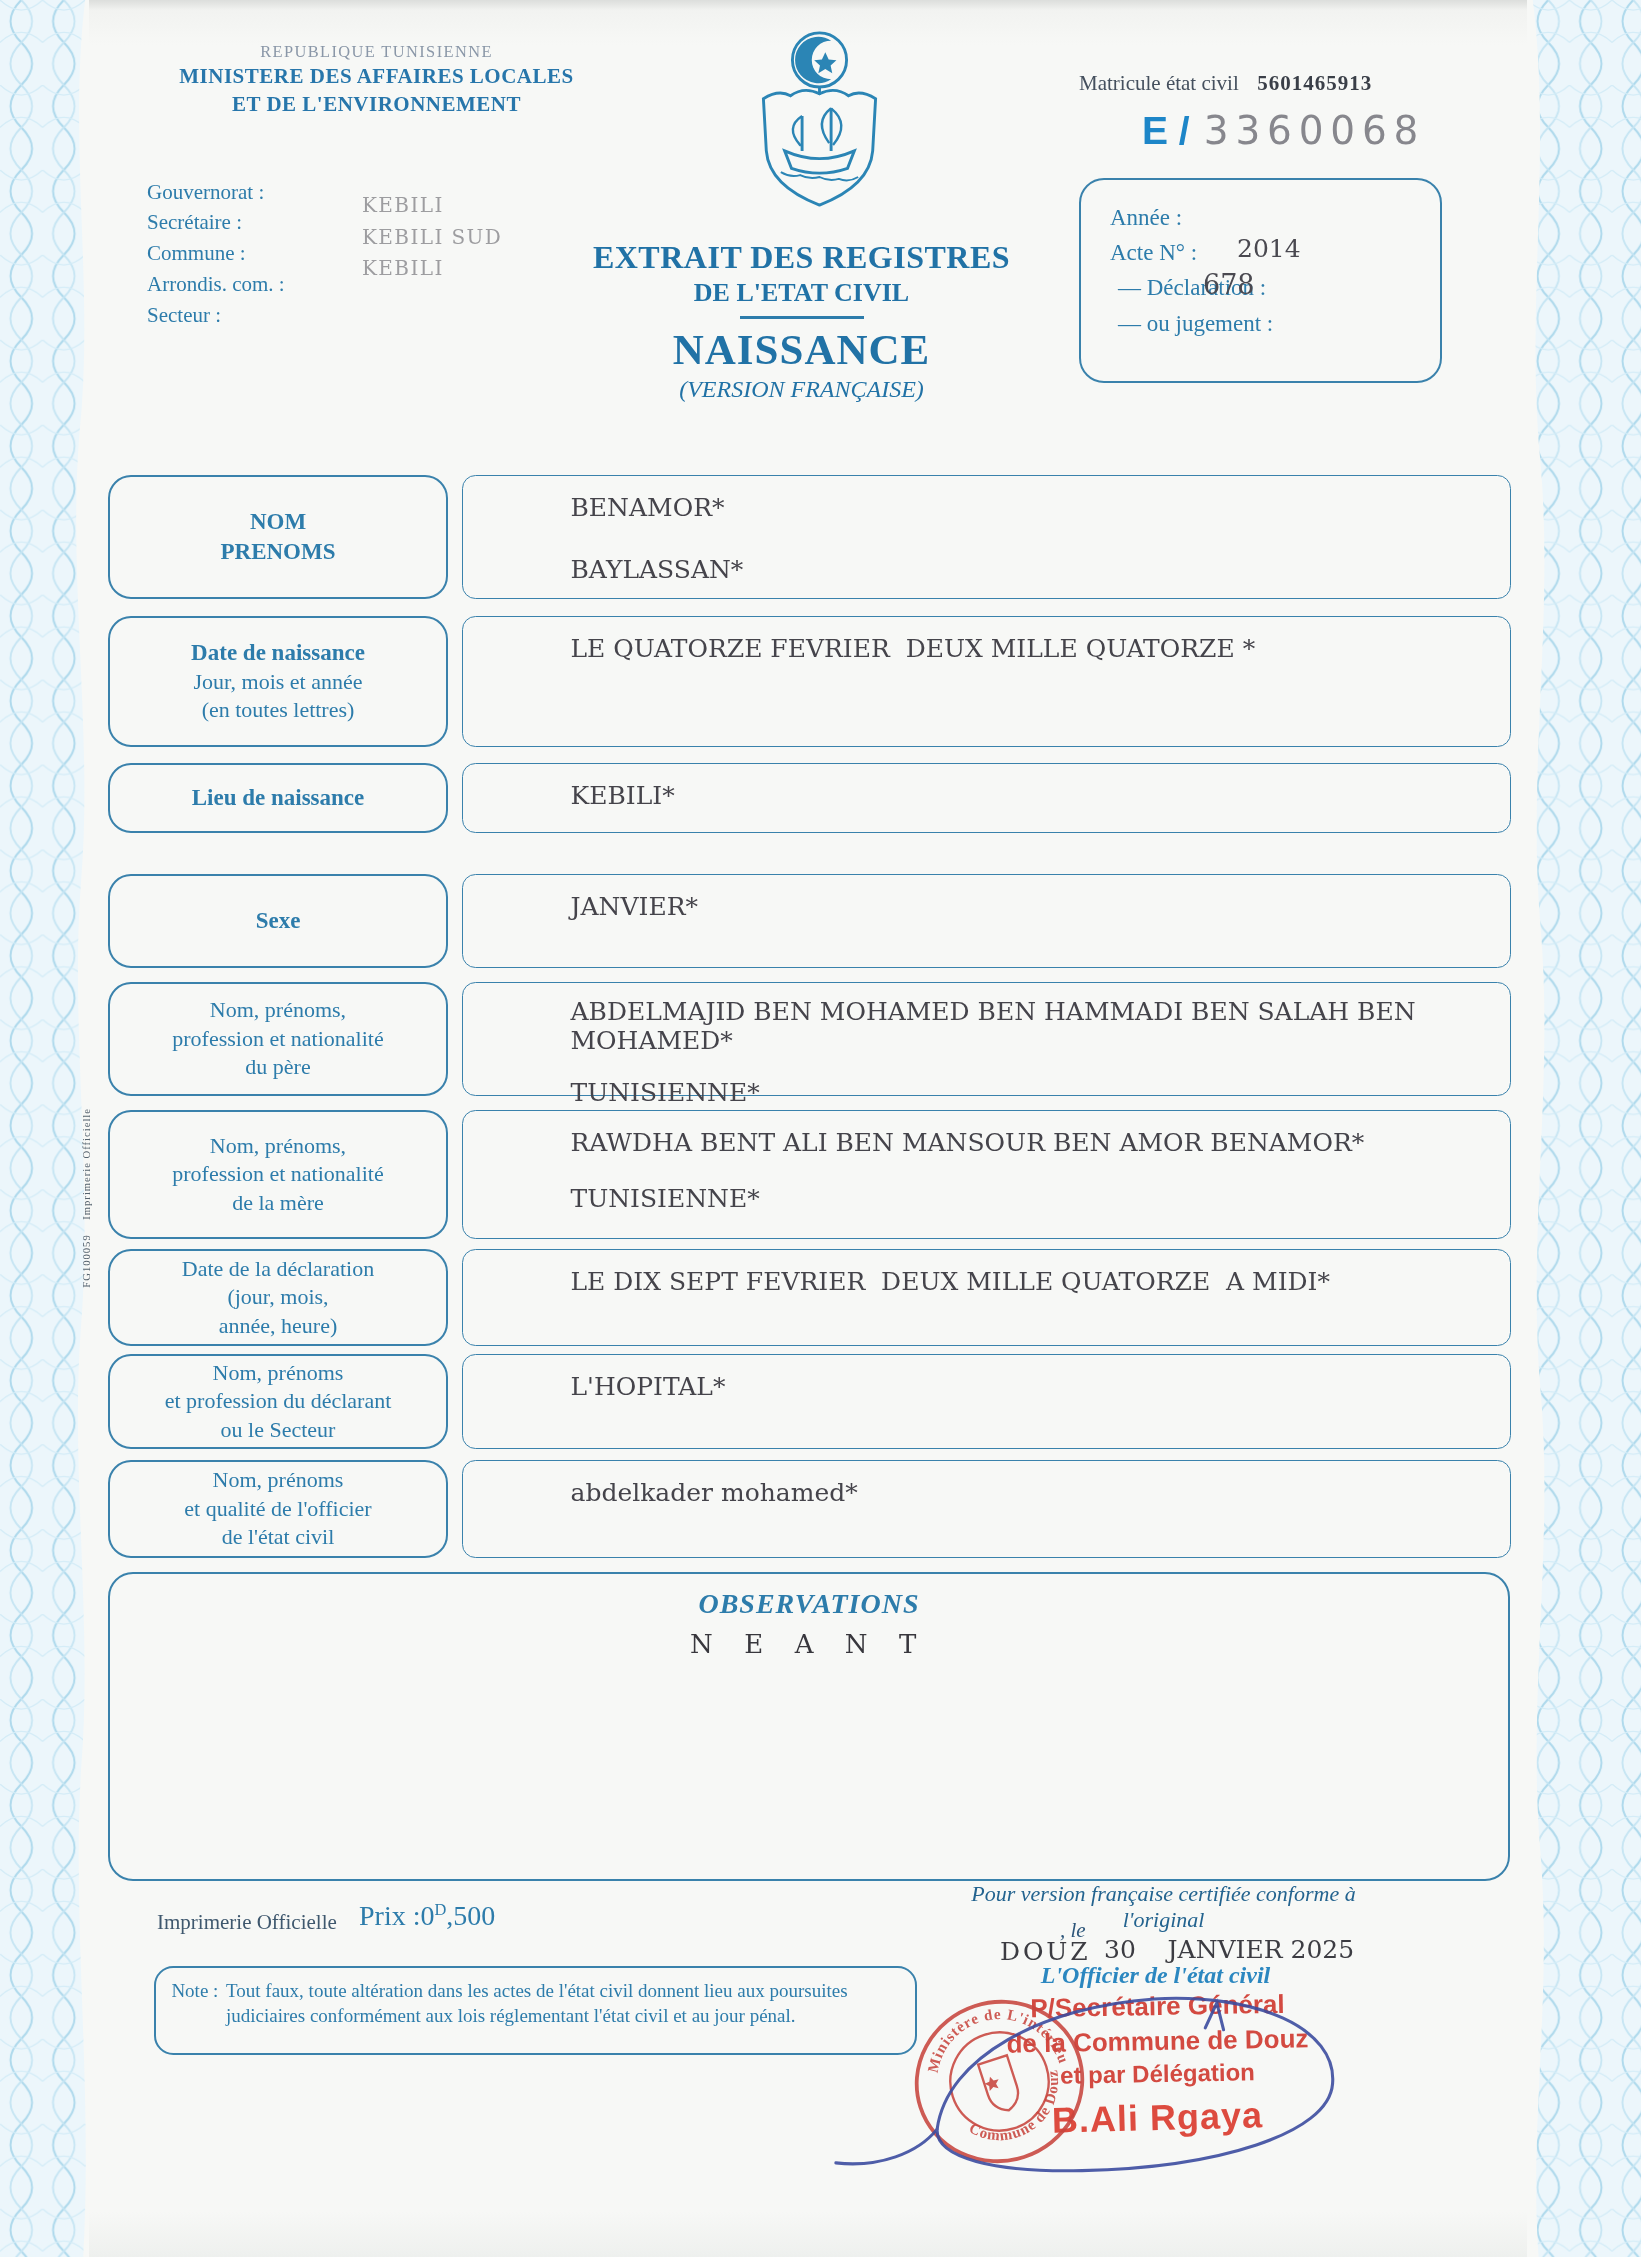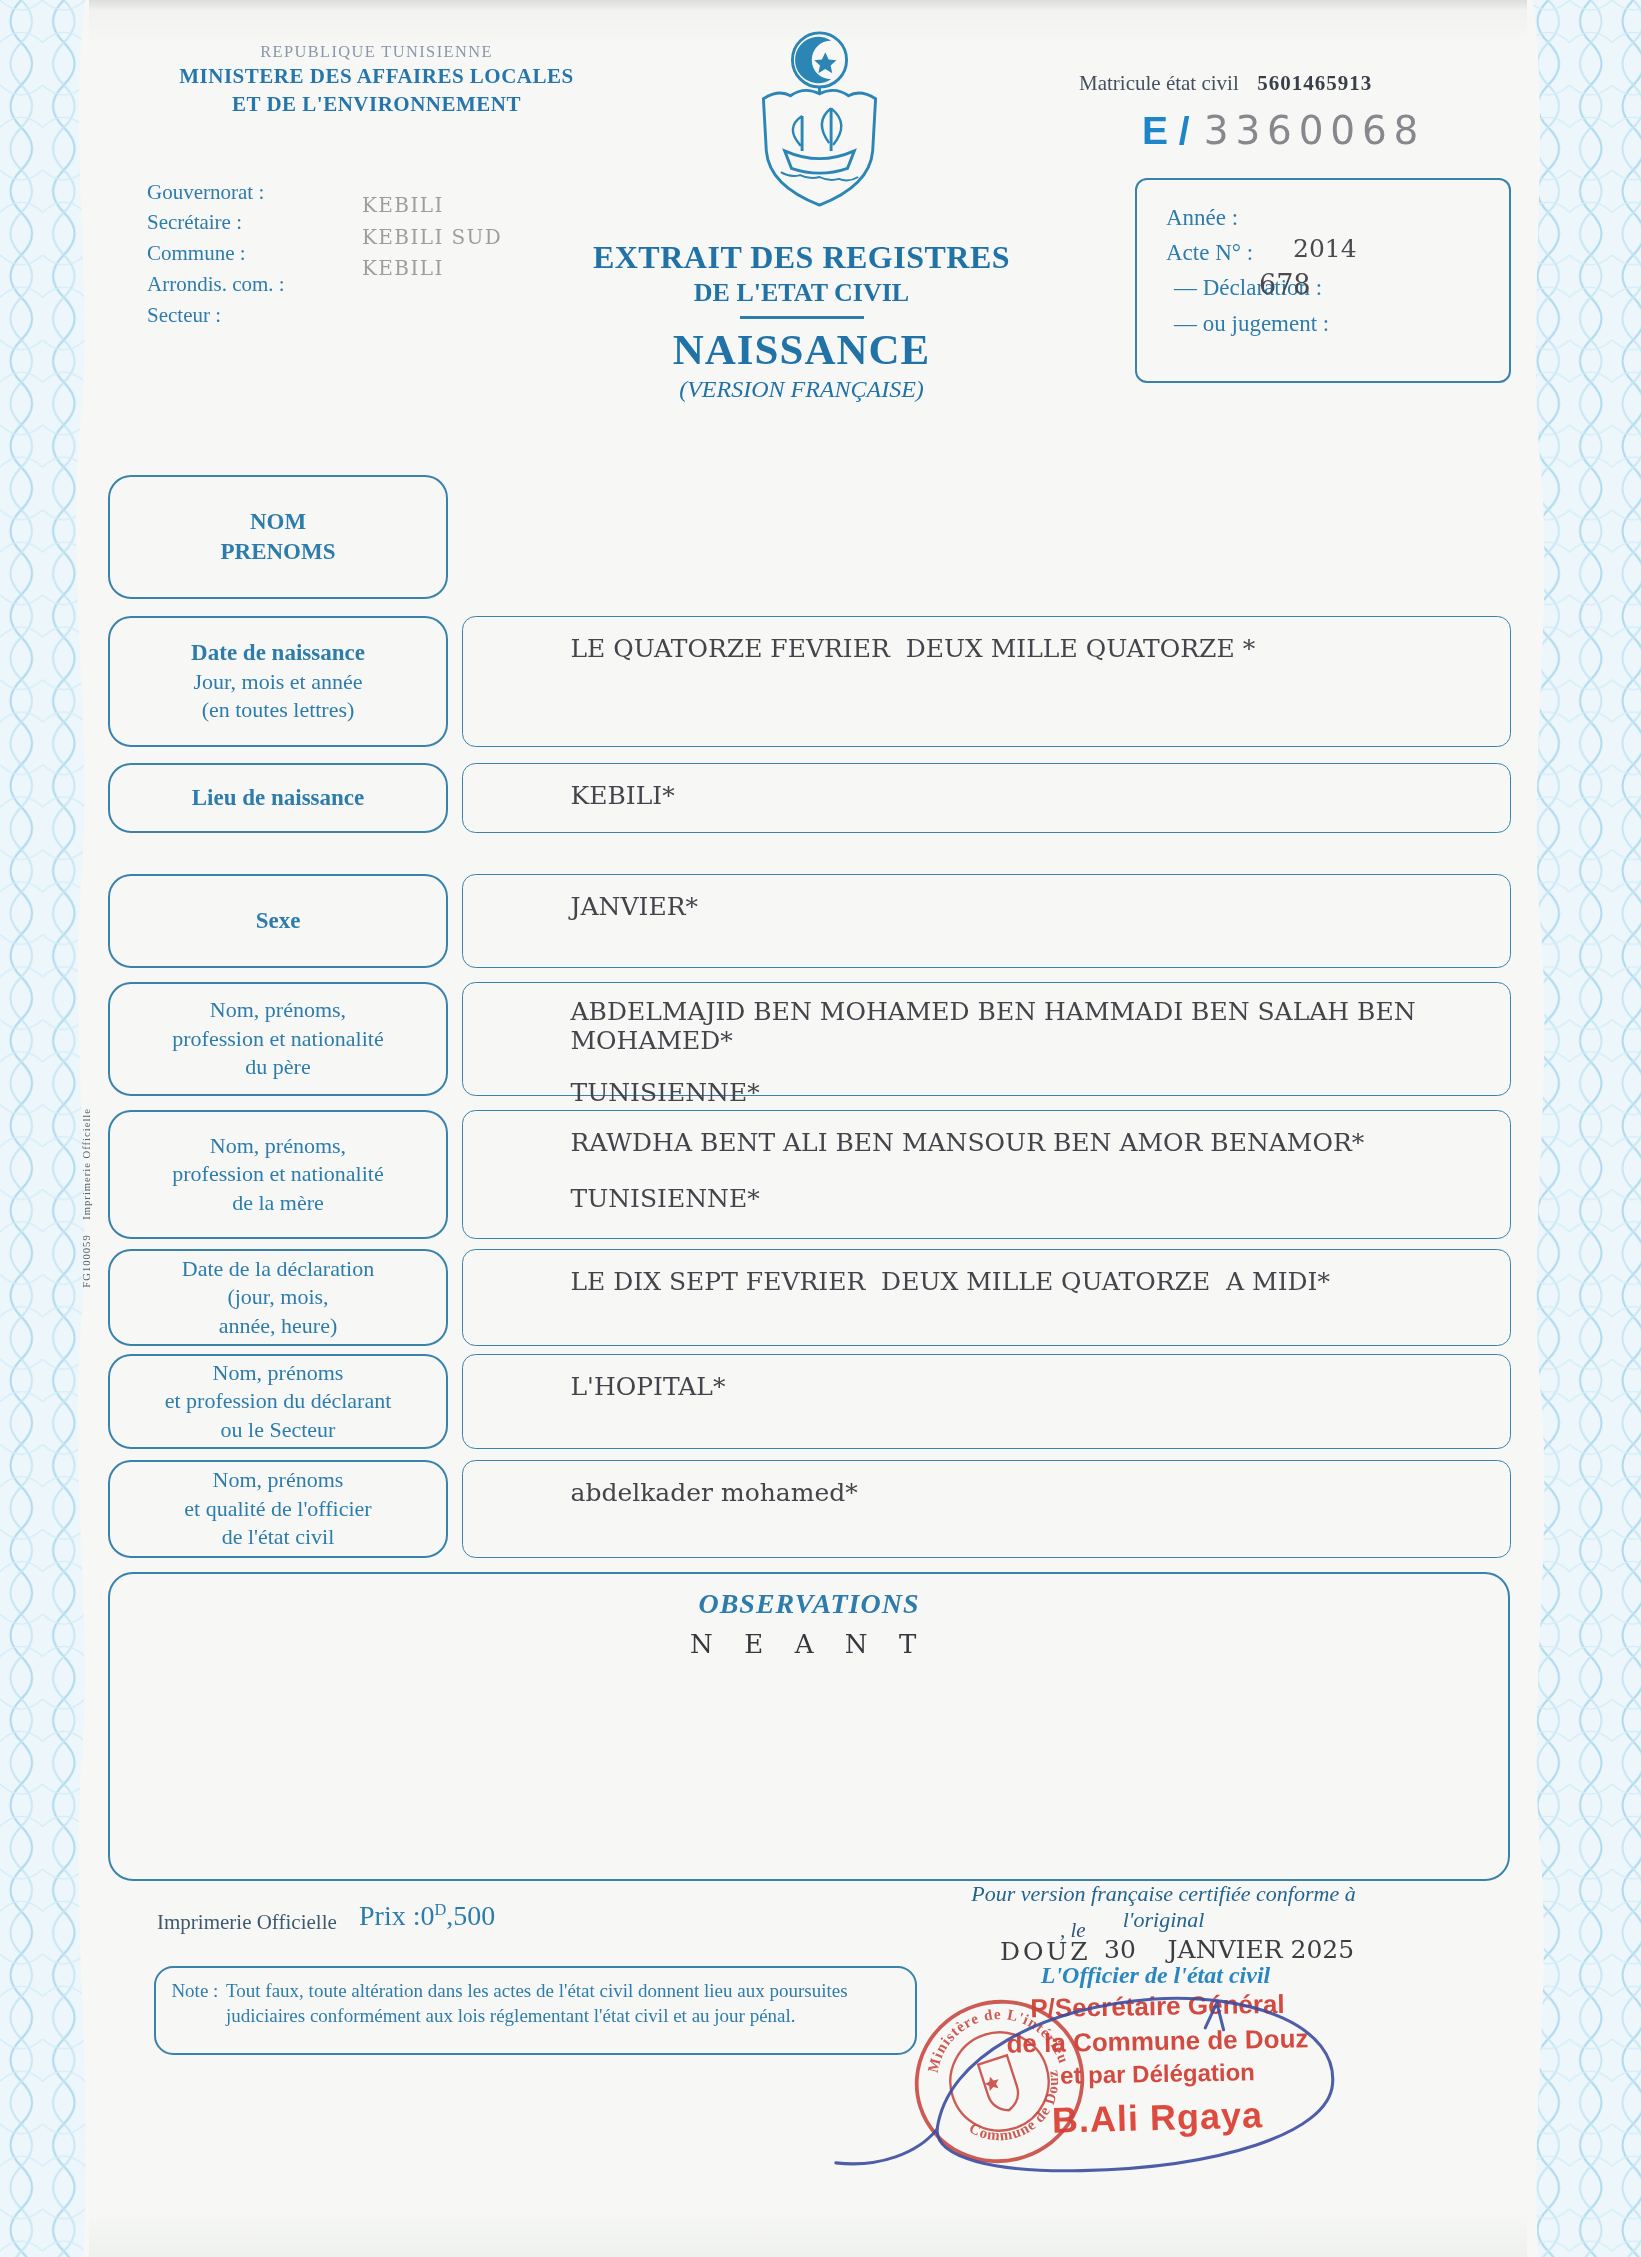--- a/index.html
+++ b/index.html
@@ -25,22 +25,22 @@
 
   
   .title-block{left:502px;top:239px;width:599px;text-align:center;color:#2172a6;}
   .t1{font-size:32px;font-weight:bold;letter-spacing:0.5px;}
   .t2{font-size:26px;font-weight:bold;margin-top:1.9px;}
   .t-rule{width:124px;height:3.9px;background:#2d7cab;margin:7.7px auto 5.8px auto;}
   .t3{font-size:43px;font-weight:bold;letter-spacing:1px;}
   .t4{font-size:24px;font-style:italic;margin-top:1.9px;}
 
   
-  .acte-box{left:1135px;top:178px;width:359px;height:201px;border:2.9px solid #3a82ac;border-radius:12px;
-            color:#2d7cab;font-size:23px;padding-left:13px;}
+  .acte-box{left:1079px;top:178px;width:359px;height:201px;border:2.9px solid #3a82ac;border-radius:25px;
+            color:#2d7cab;font-size:23px;}
   .acte-box .abs{white-space:pre;}
   .typed{font-family:"DejaVu Serif",serif;color:#4a4950;}
 
   
   .row{position:absolute;left:108px;display:flex;}
   .lbox{width:340px;border:2.9px solid #3a82ac;border-radius:23px;display:flex;flex-direction:column;
         justify-content:center;align-items:center;text-align:center;color:#2d7cab;font-size:22px;line-height:1.3;
         box-sizing:border-box;flex:none;}
   .vbox{margin-left:13.5px;width:1049px;border:1.9px solid #3a82ac;border-radius:13.5px;box-sizing:border-box;
         padding:17.4px 13.5px 7.7px 108px;font-family:"DejaVu Serif",serif;font-size:25px;color:#45444b;}
@@ -161,20 +161,24 @@
     <div class="abs typed" style="left:156px;top:54px;font-size:25px;">2014</div>
     <div class="abs" style="left:37px;top:95px;">— Déclaration :</div>
     <div class="abs typed" style="left:122px;top:89px;font-size:27px;">678</div>
     <div class="abs" style="left:37px;top:131px;">— ou jugement :</div>
   </div>
 
   <div class="row" style="top:475px;height:124px;">
     <div class="lbox">
       <span class="lb-bold">NOM</span>
       <span class="lb-bold">PRENOMS</span>
+    </div>
+    <div class="vbox">
+      <span class="vline">BENAMOR*</span>
+      <span class="vline vgap">BAYLASSAN*</span>
     </div>
   </div>
 
   <div class="row" style="top:616px;height:131px;">
     <div class="lbox">
       <span class="lb-bold">Date de naissance</span>
       <span>Jour, mois et année</span>
       <span>(en toutes lettres)</span>
     </div>
     <div class="vbox">

